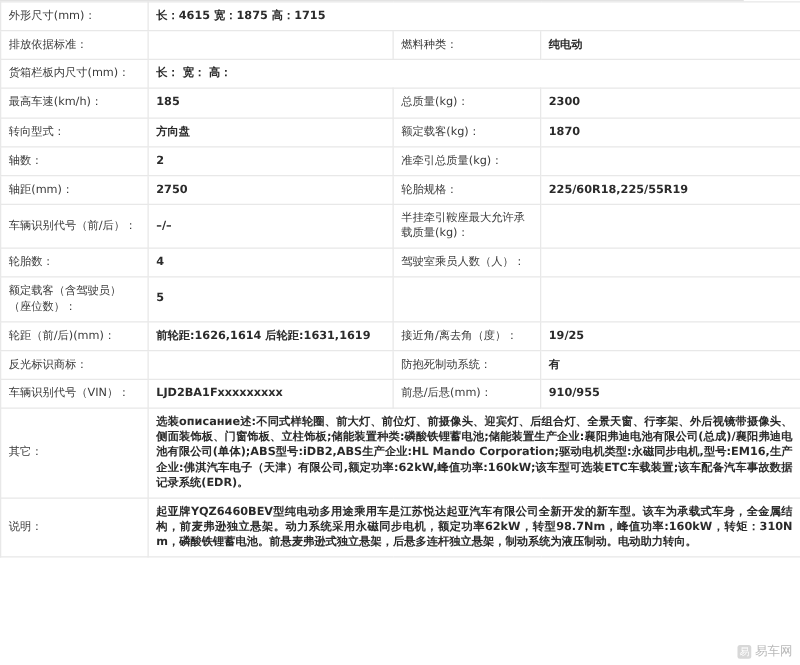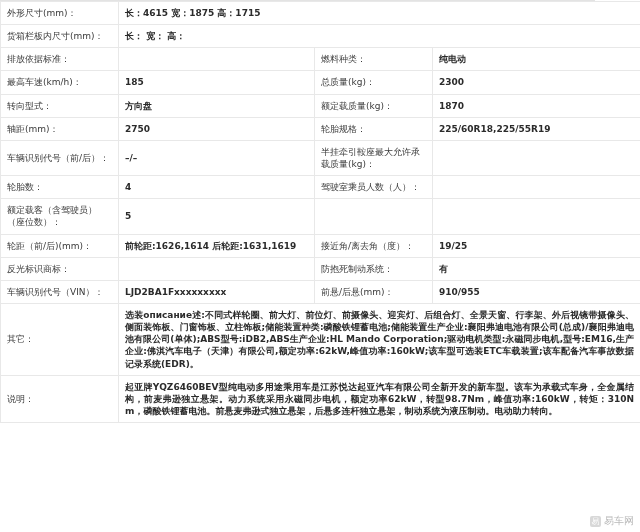--- a/index.html
+++ b/index.html
@@ -82,40 +82,46 @@
         <col class="c2">
         <col class="c3">
         <col class="c4">
     </colgroup>
     <tbody>
       <tr>
         <td class="lbl">外形尺寸(mm)：</td>
         <td class="val" colspan="3">长：4615 宽：1875 高：1715</td>
       </tr>
       <tr>
-        <td class="lbl">货箱栏板内尺寸(mm)：</td>
-        <td class="val" colspan="3">长： 宽： 高：</td>
-      </tr>
-      <tr>
         <td class="lbl">排放依据标准：</td>
         <td class="val"></td>
         <td class="lbl">燃料种类：</td>
         <td class="val">纯电动</td>
+      </tr>
+      <tr>
+        <td class="lbl">货箱栏板内尺寸(mm)：</td>
+        <td class="val" colspan="3">长： 宽： 高：</td>
       </tr>
       <tr>
         <td class="lbl">最高车速(km/h)：</td>
         <td class="val">185</td>
         <td class="lbl">总质量(kg)：</td>
         <td class="val">2300</td>
       </tr>
       <tr>
         <td class="lbl">转向型式：</td>
         <td class="val">方向盘</td>
-        <td class="lbl">额定载质量(kg)：</td>
+        <td class="lbl">额定载客(kg)：</td>
         <td class="val">1870</td>
+      </tr>
+      <tr>
+        <td class="lbl">轴数：</td>
+        <td class="val">2</td>
+        <td class="lbl">准牵引总质量(kg)：</td>
+        <td class="val"></td>
       </tr>
       <tr>
         <td class="lbl">轴距(mm)：</td>
         <td class="val">2750</td>
         <td class="lbl">轮胎规格：</td>
         <td class="val">225/60R18,225/55R19</td>
       </tr>
       <tr>
         <td class="lbl">车辆识别代号（前/后）：</td>
         <td class="val">–/–</td>

